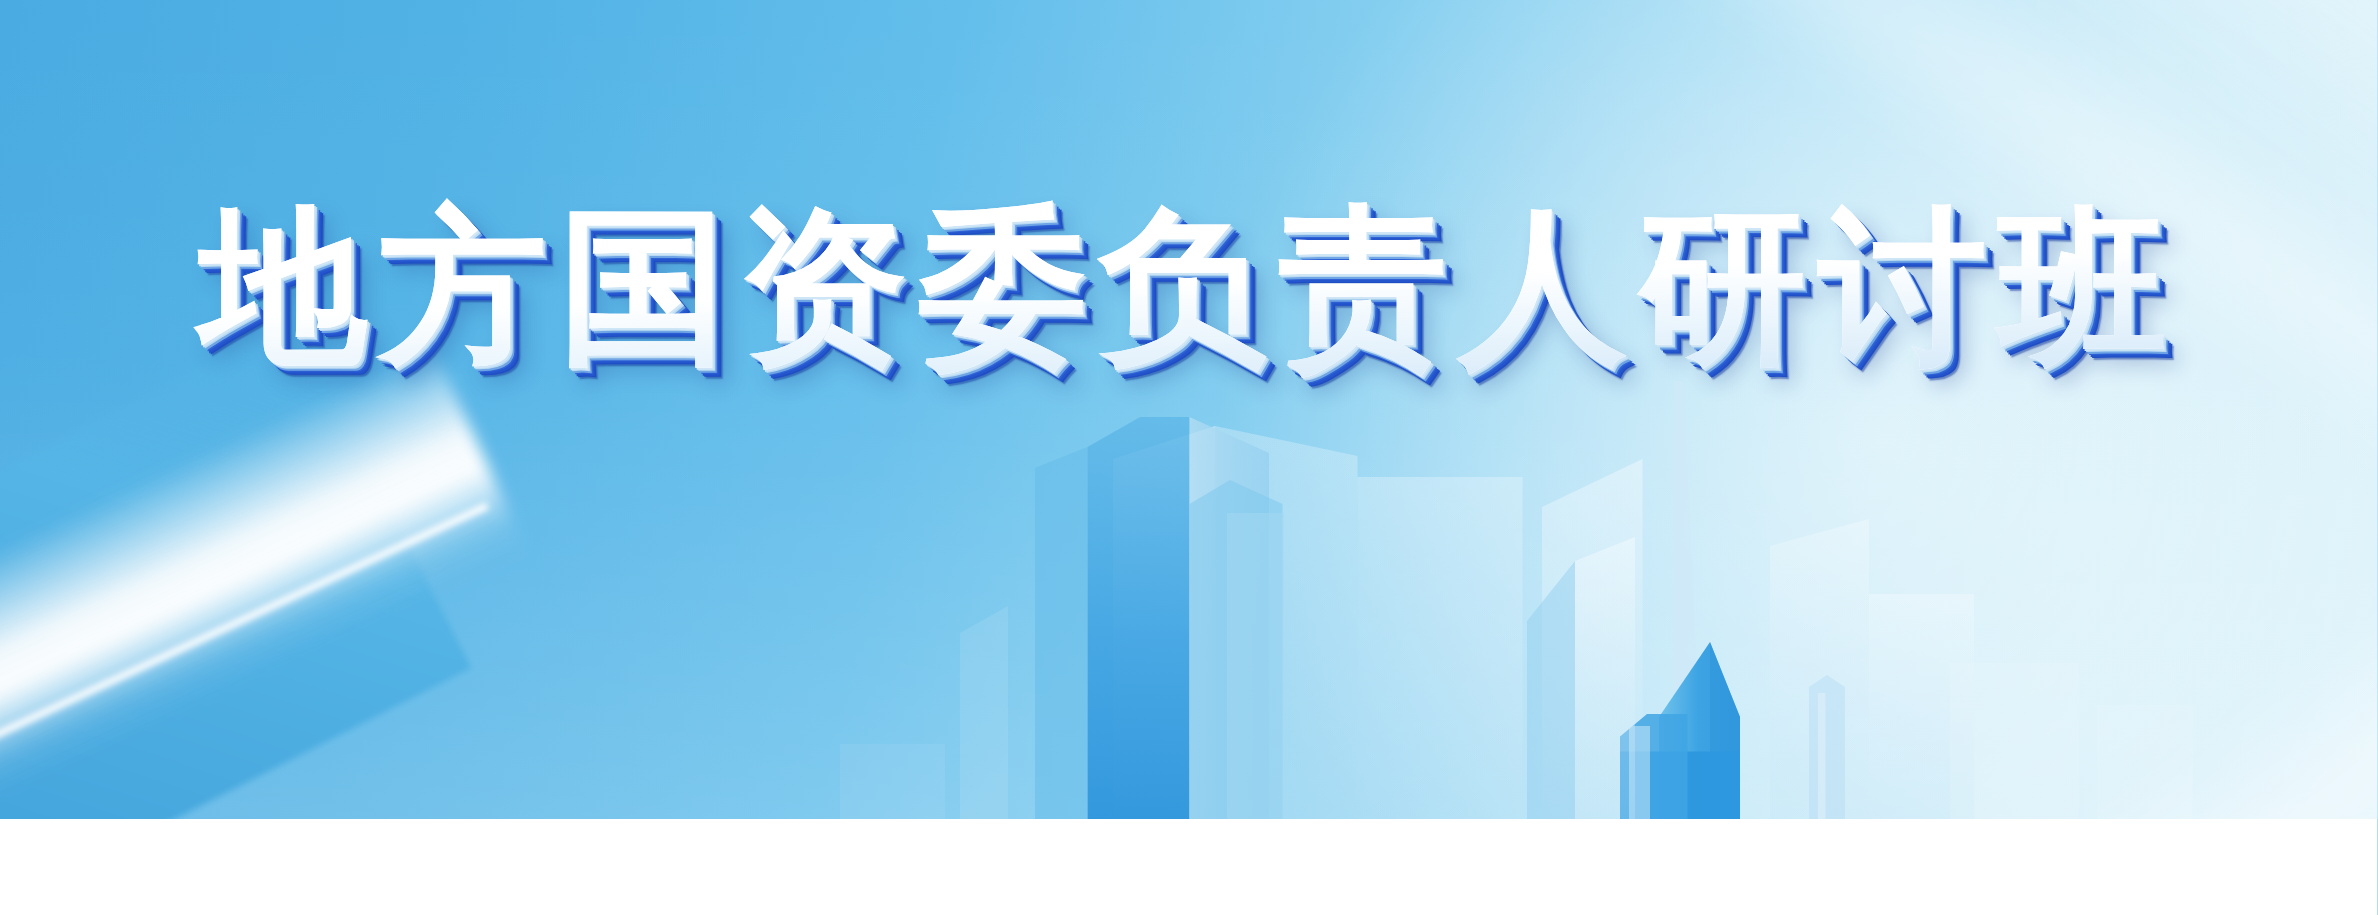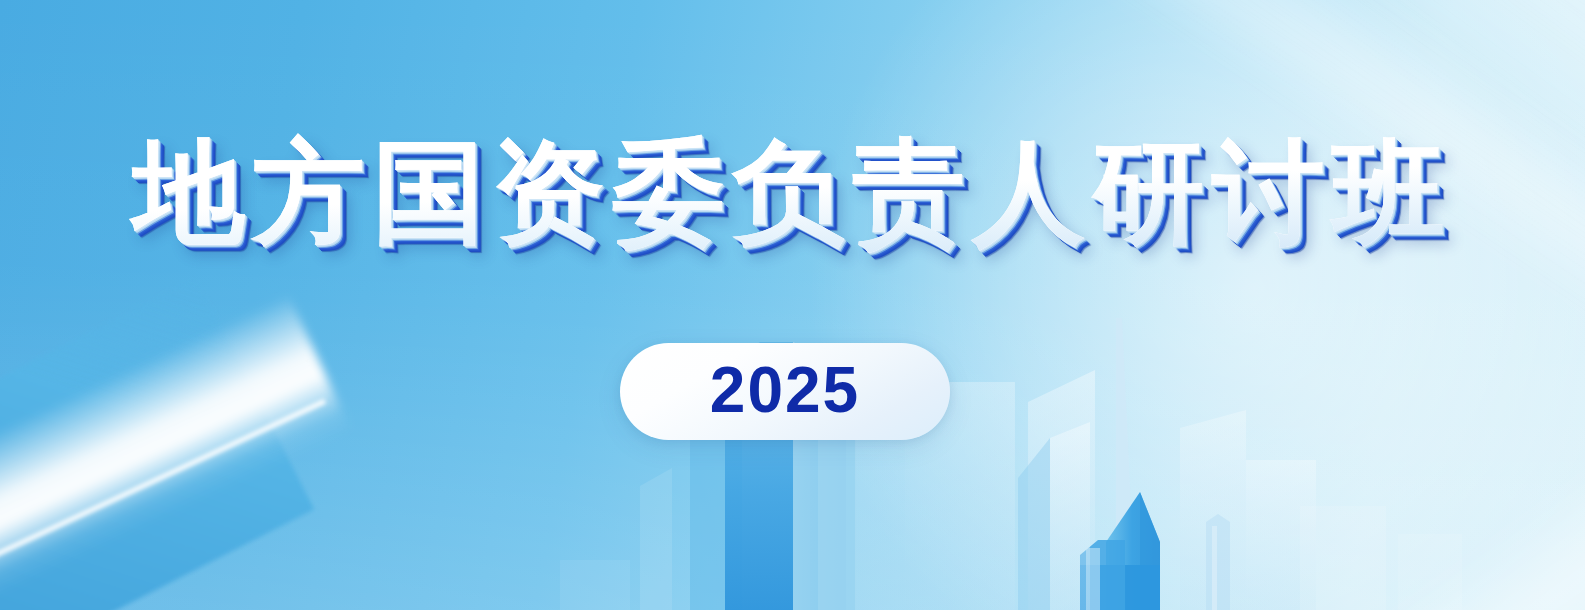--- a/index.html
+++ b/index.html
@@ -3,21 +3,21 @@
 <meta charset="utf-8">
 <style>
   html, body {
     margin: 0;
     padding: 0;
     background: #ffffff;
   }
   #banner {
     position: relative;
     width: 1585px;
-    height: 610px;
+    height: 546px;
     overflow: hidden;
     font-family: "Liberation Sans", "DejaVu Sans", sans-serif;
     background: #5BBCEA;
   }
 
   
   .bg-base {
     position: absolute;
     inset: 0;
     background: linear-gradient(100deg,
@@ -308,17 +308,14 @@
   <div class="corner-bl-white"></div>
   <div class="corner-bl-edge"></div>
 
   <div class="title">
     <span class="title-stack">
       <span class="shadow-layer">地方国资委负责人研讨班</span>
       <span class="face-layer glyphs">地方国资委负责人研讨班</span>
     </span>
   </div>
 
-  <div class="year-pill">
-    <span class="year-text">2025</span>
-  </div>
 
 </div>
 
 </body></html>

